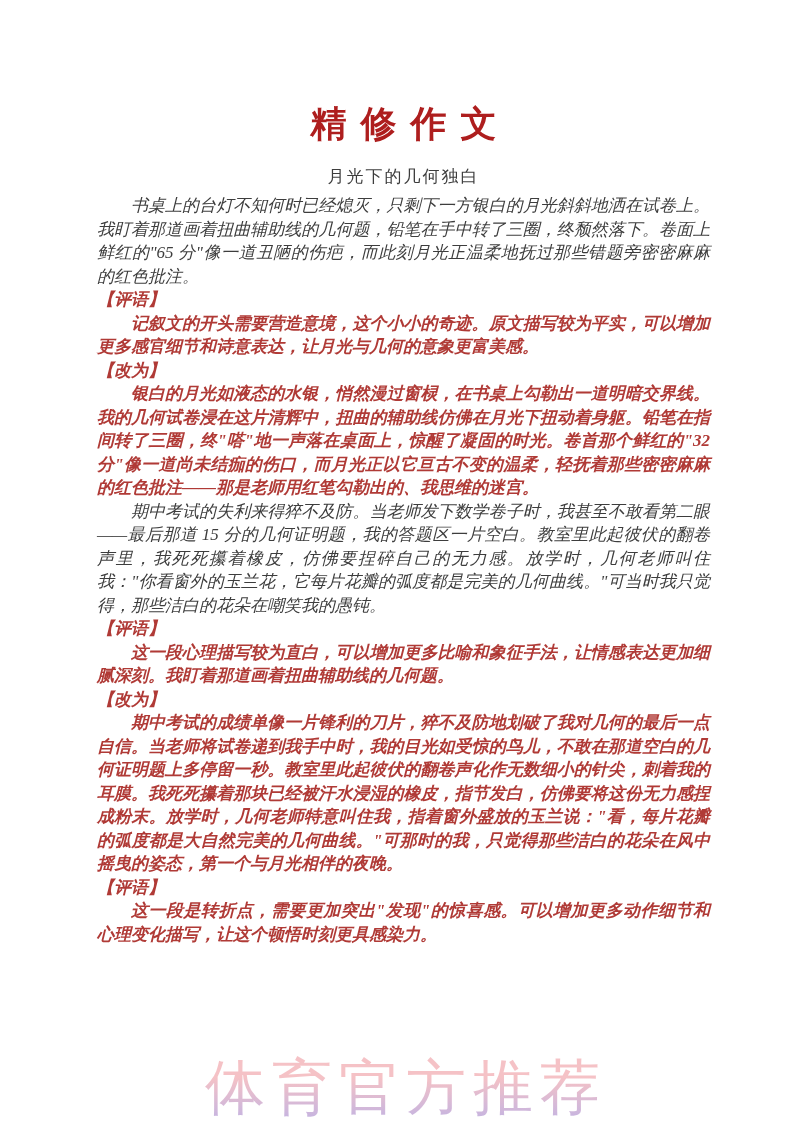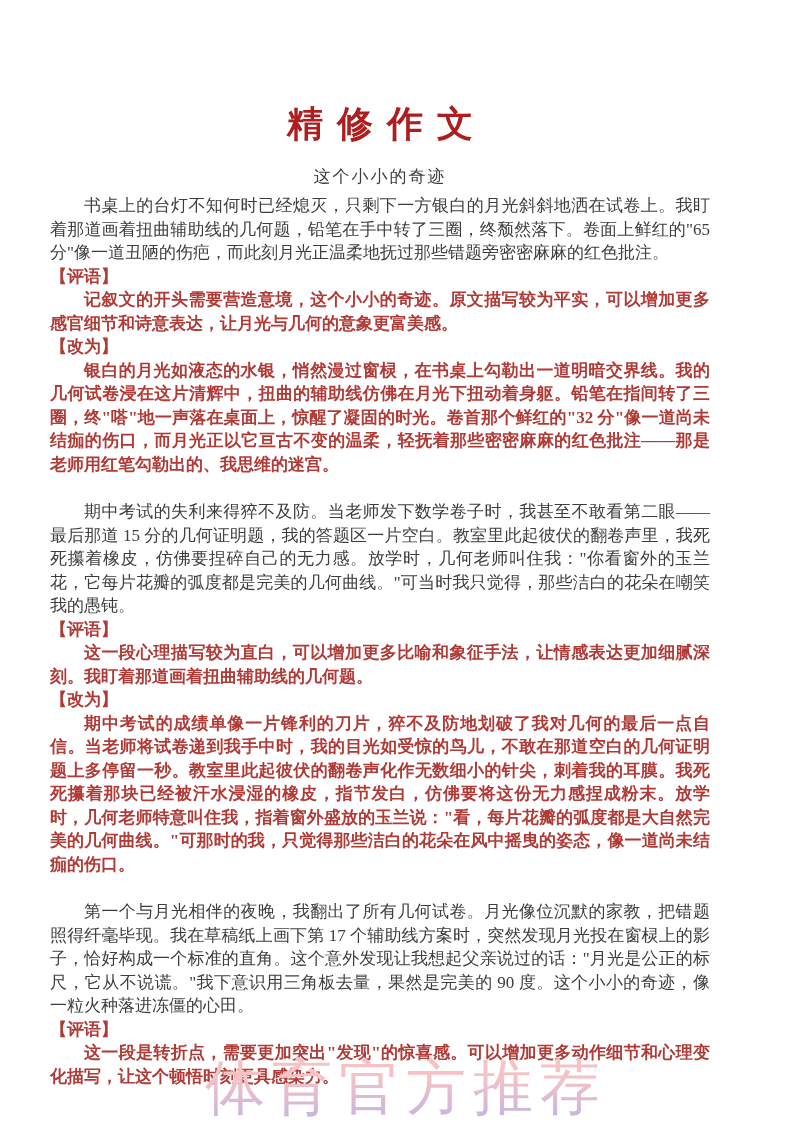--- a/index.html
+++ b/index.html
@@ -9,21 +9,21 @@
   }
   .page {
     position: relative;
     width: 800px;
     height: 1131px;
     margin: 0 auto;
     background: #ffffff;
     overflow: hidden;
     font-family: "Liberation Serif", "DejaVu Serif", serif;
     box-sizing: border-box;
-    padding: 104px 90px 0 50px;
+    padding: 104px 90px 0 97px;
   }
   .doc-title {
     margin: 0 0 20px 0;
     text-align: center;
     font-size: 36px;
     font-weight: bold;
     letter-spacing: 14px;
     text-indent: 14px; 
     color: var(--title-red, #ae1e1e);
     line-height: 1.15;
@@ -35,36 +35,36 @@
     font-weight: normal;
     letter-spacing: 2px;
     color: var(--body-black, #3d3d3d);
     line-height: 23px;
   }
   .content {
     font-size: 17px;
     line-height: 23.5px;
     text-align: justify;
   }
-  .block { margin: 0; }
+  .block { margin: 0; font-style: italic; }
   .block.paragraph {
     color: var(--body-black, #3d3d3d);
     text-indent: 2em;
   }
   .block.label {
     color: var(--annotation-red, #b03a36);
     font-weight: bold;
     text-indent: 0;
   }
   .block.comment, .block.revision {
     color: var(--annotation-red, #b03a36);
     font-weight: bold;
     text-indent: 2em;
   }
-  .block.gap { margin-top: 24px; }
+  .block.gap { }
   .watermark {
     position: absolute;
     left: 6px;
     top: 1052px;
     width: 100%;
     text-align: center;
     font-size: 60px;
     letter-spacing: 7px;
     font-weight: normal;
     color: var(--watermark-pink, #f0bcc6);
@@ -74,30 +74,29 @@
     -webkit-text-fill-color: transparent;
     line-height: 1.2;
     pointer-events: none;
   }
 </style>
 </head>
 <body>
 
 <div class="page">
   <h1 class="doc-title">精修作文</h1>
-  <h2 class="essay-title">这个小小的奇迹</h2>
+  <h2 class="essay-title">月光下的几何独白</h2>
   <div class="content">
       <div class="block paragraph">书桌上的台灯不知何时已经熄灭，只剩下一方银白的月光斜斜地洒在试卷上。我盯着那道画着扭曲辅助线的几何题，铅笔在手中转了三圈，终颓然落下。卷面上鲜红的"65 分"像一道丑陋的伤疤，而此刻月光正温柔地抚过那些错题旁密密麻麻的红色批注。</div>
       <div class="block label">【评语】</div>
       <div class="block comment">记叙文的开头需要营造意境，这个小小的奇迹。原文描写较为平实，可以增加更多感官细节和诗意表达，让月光与几何的意象更富美感。</div>
       <div class="block label">【改为】</div>
       <div class="block revision">银白的月光如液态的水银，悄然漫过窗棂，在书桌上勾勒出一道明暗交界线。我的几何试卷浸在这片清辉中，扭曲的辅助线仿佛在月光下扭动着身躯。铅笔在指间转了三圈，终"嗒"地一声落在桌面上，惊醒了凝固的时光。卷首那个鲜红的"32 分"像一道尚未结痂的伤口，而月光正以它亘古不变的温柔，轻抚着那些密密麻麻的红色批注——那是老师用红笔勾勒出的、我思维的迷宫。</div>
       <div class="block paragraph gap">期中考试的失利来得猝不及防。当老师发下数学卷子时，我甚至不敢看第二眼——最后那道 15 分的几何证明题，我的答题区一片空白。教室里此起彼伏的翻卷声里，我死死攥着橡皮，仿佛要捏碎自己的无力感。放学时，几何老师叫住我："你看窗外的玉兰花，它每片花瓣的弧度都是完美的几何曲线。"可当时我只觉得，那些洁白的花朵在嘲笑我的愚钝。</div>
       <div class="block label">【评语】</div>
       <div class="block comment">这一段心理描写较为直白，可以增加更多比喻和象征手法，让情感表达更加细腻深刻。我盯着那道画着扭曲辅助线的几何题。</div>
       <div class="block label">【改为】</div>
-      <div class="block revision">期中考试的成绩单像一片锋利的刀片，猝不及防地划破了我对几何的最后一点自信。当老师将试卷递到我手中时，我的目光如受惊的鸟儿，不敢在那道空白的几何证明题上多停留一秒。教室里此起彼伏的翻卷声化作无数细小的针尖，刺着我的耳膜。我死死攥着那块已经被汗水浸湿的橡皮，指节发白，仿佛要将这份无力感捏成粉末。放学时，几何老师特意叫住我，指着窗外盛放的玉兰说："看，每片花瓣的弧度都是大自然完美的几何曲线。"可那时的我，只觉得那些洁白的花朵在风中摇曳的姿态，像一道尚未结痂的伤口。</div>
-      <div class="block paragraph gap">第一个与月光相伴的夜晚，我翻出了所有几何试卷。月光像位沉默的家教，把错题照得纤毫毕现。我在草稿纸上画下第 17 个辅助线方案时，突然发现月光投在窗棂上的影子，恰好构成一个标准的直角。这个意外发现让我想起父亲说过的话："月光是公正的标尺，它从不说谎。"我下意识用三角板去量，果然是完美的 90 度。这个小小的奇迹，像一粒火种落进冻僵的心田。</div>
+      <div class="block revision">期中考试的成绩单像一片锋利的刀片，猝不及防地划破了我对几何的最后一点自信。当老师将试卷递到我手中时，我的目光如受惊的鸟儿，不敢在那道空白的几何证明题上多停留一秒。教室里此起彼伏的翻卷声化作无数细小的针尖，刺着我的耳膜。我死死攥着那块已经被汗水浸湿的橡皮，指节发白，仿佛要将这份无力感捏成粉末。放学时，几何老师特意叫住我，指着窗外盛放的玉兰说："看，每片花瓣的弧度都是大自然完美的几何曲线。"可那时的我，只觉得那些洁白的花朵在风中摇曳的姿态，第一个与月光相伴的夜晚。</div>
       <div class="block label">【评语】</div>
       <div class="block comment">这一段是转折点，需要更加突出"发现"的惊喜感。可以增加更多动作细节和心理变化描写，让这个顿悟时刻更具感染力。</div>
     </div>
   <div class="watermark">体育官方推荐</div>
 </div>
 
 </body></html>

